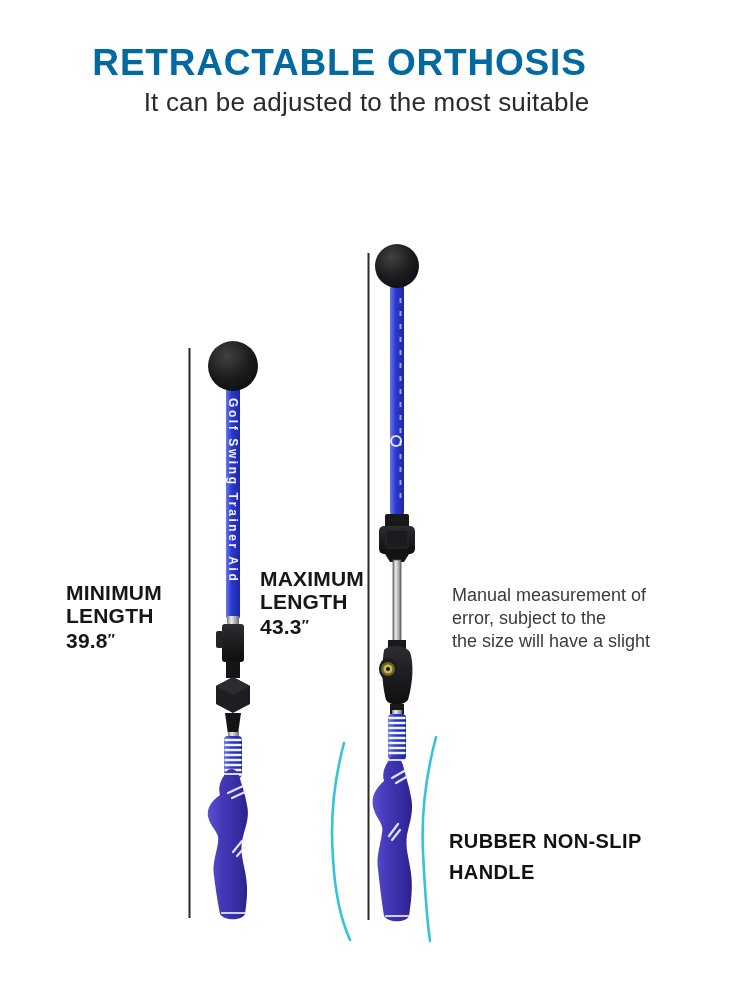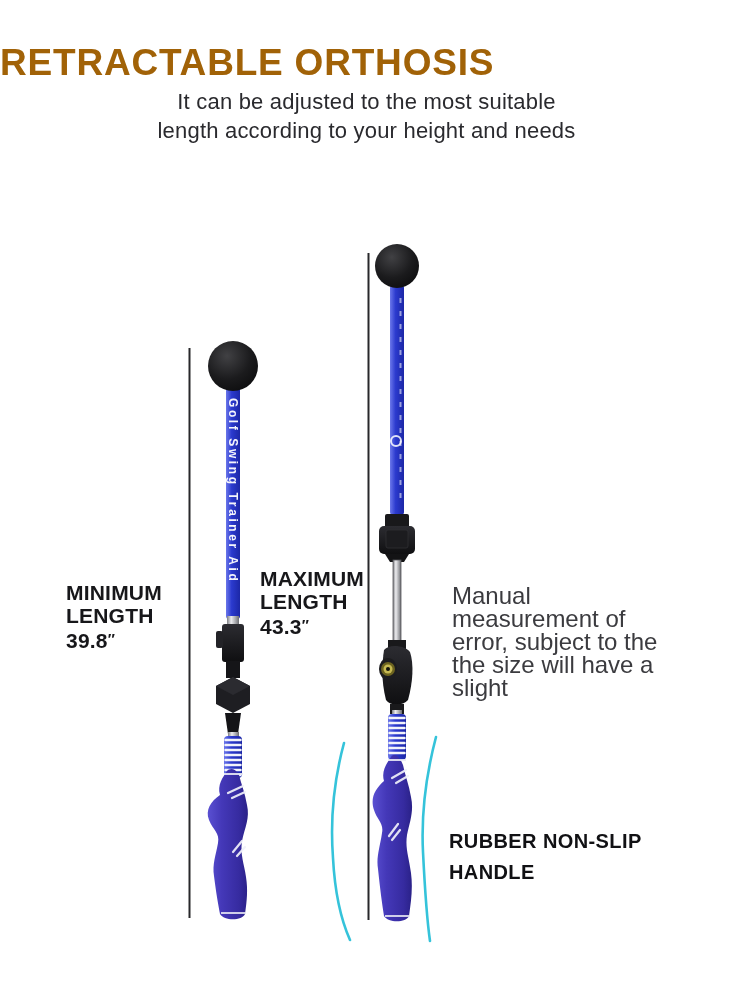--- a/index.html
+++ b/index.html
@@ -4,56 +4,55 @@
 <style>
   html,body{margin:0;padding:0;background:#ffffff;}
   .canvas{
     position:relative;width:733px;height:1000px;margin:0 auto;
     background:#ffffff;overflow:hidden;
     font-family:"Liberation Sans","DejaVu Sans",sans-serif;
     color:#151518;
   }
   .abs{position:absolute;}
   .page-title{
-    top:42px;left:0;width:679px;text-align:left;
-    font-size:37px;font-weight:bold;letter-spacing:0.8px;color:#a16207;
+    top:42px;left:0;width:679px;text-align:center;
+    font-size:37px;font-weight:bold;letter-spacing:0.8px;color:#0369a1;
     white-space:nowrap;
   }
   .page-subtitle{
     top:88px;left:0;width:733px;text-align:center;
-    font-size:22px;line-height:28.5px;color:#2a2a2e;letter-spacing:0.2px;
+    font-size:26px;line-height:28.5px;color:#2a2a2e;letter-spacing:0.2px;
   }
   .art{top:0;left:0;width:733px;height:1000px;display:block;}
   .len-label{
     font-size:21px;font-weight:bold;line-height:23px;
     letter-spacing:0.2px;color:#17171a;
   }
   .len-label .prime{font-size:15px;vertical-align:4px;letter-spacing:0;}
   .min-label{left:66px;top:581px;}
   .max-label{left:260px;top:567px;}
   .note{
     left:452px;top:584px;width:230px;
-    font-size:24px;line-height:23px;color:#3b3b3f;font-weight:400;
+    font-size:18px;line-height:23px;color:#3b3b3f;font-weight:400;
   }
   .handle-callout{
     left:449px;top:826px;
     font-size:20px;font-weight:bold;line-height:30.5px;
     letter-spacing:0.4px;color:#111114;
   }
 </style>
 </head>
 <body>
 
 <div class="canvas">
 
   <div class="abs page-title">RETRACTABLE ORTHOSIS</div>
 
   <div class="abs page-subtitle">
     <span>It can be adjusted to the most suitable</span><br>
-    <span>length according to your height and needs</span>
   </div>
 
   <svg class="abs art" viewBox="0 0 733 1000">
     <defs>
       <radialGradient id="ballGrad" cx="0.38" cy="0.3" r="0.85">
         <stop offset="0" stop-color="#414144"></stop>
         <stop offset="0.55" stop-color="#1b1b1d"></stop>
         <stop offset="1" stop-color="#0a0a0b"></stop>
       </radialGradient>
       <linearGradient id="shaftGrad" x1="0" y1="0" x2="1" y2="0">

